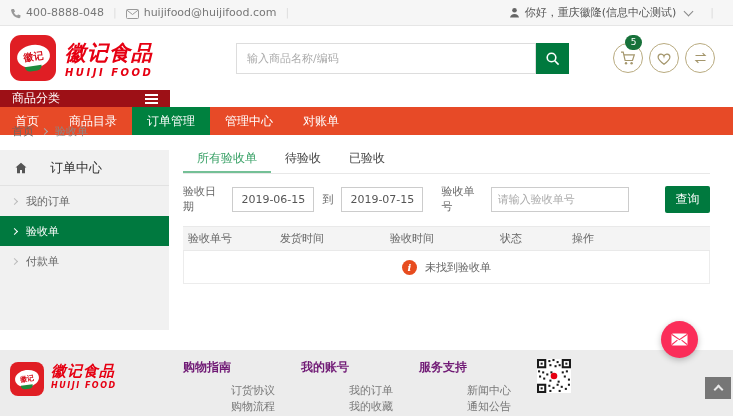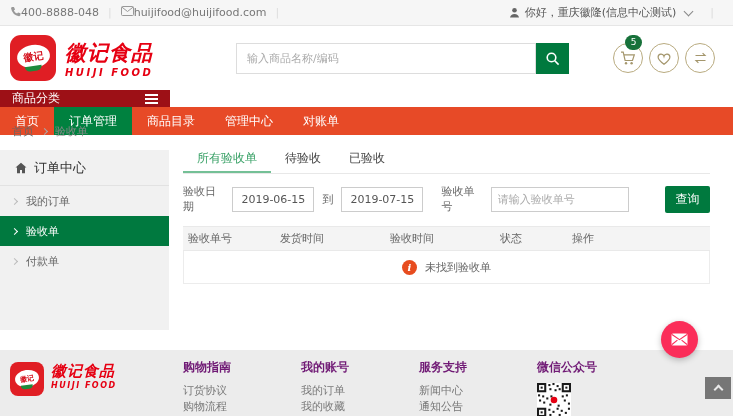--- a/index.html
+++ b/index.html
@@ -2,21 +2,21 @@
 <html><head>
 <meta charset="utf-8">
 <style>
   * { margin:0; padding:0; box-sizing:border-box; }
   body { font-family:"DejaVu Sans","Liberation Sans",sans-serif; background:#fff; }
   .page { position:relative; width:733px; height:416px; background:#fff; overflow:hidden; }
 
   
   .topbar { height:26px; background:#f6f6f6; border-bottom:1px solid #e6e6e6;
             display:flex; align-items:center; padding:0 10px; font-size:11px; color:#777; }
-  .topbar .grp { display:flex; align-items:flex-start; }
+  .topbar .grp { display:flex; align-items:flex-end; gap:5px; }
   .topbar .sep { color:#ddd; margin:0 9px; }
   .topbar .right { margin-left:auto; display:flex; align-items:center; gap:5px; color:#555; }
   .chev-down { width:7px; height:7px; border-left:1px solid #888; border-bottom:1px solid #888;
                transform:rotate(-45deg); margin:-3px 4px 0 4px; display:inline-block; }
 
   
   .header { height:64px; display:flex; align-items:center; padding:0 10px; background:#fff; }
   .logo { display:flex; align-items:center; gap:9px; width:212px; cursor:pointer; }
   .logo-icon { width:46px; height:46px; border-radius:11px; background:#e01e24; flex:0 0 auto;
                display:flex; flex-direction:column; align-items:center; justify-content:center; }
@@ -53,21 +53,21 @@
 
   
   .breadcrumb { height:26px; display:flex; align-items:center; padding:0 12px; font-size:11px; color:#888; gap:8px; }
   .breadcrumb a { color:#666; text-decoration:none; cursor:pointer; }
   .bc-sep { width:5px; height:5px; border-right:1px solid #aaa; border-top:1px solid #aaa;
             transform:rotate(45deg); display:inline-block; }
 
   
   .content { position:relative; height:206px; }
   .sidebar { position:absolute; left:0; top:6px; width:169px; height:180px; background:#f1f1f1; }
-  .sb-title { height:36px; display:flex; align-items:center; gap:7px; padding:0 15px;
+  .sb-title { height:36px; display:flex; align-items:center; gap:23px; padding:0 15px;
               font-size:13px; color:#333; border-bottom:1px solid #e2e2e2; }
   .sb-item { height:30px; display:flex; align-items:center; gap:9px; padding:0 12px;
              font-size:11px; color:#666; cursor:pointer; }
   .sb-chev { width:5px; height:5px; border-right:1px solid #bbb; border-top:1px solid #bbb;
              transform:rotate(45deg); flex:0 0 auto; }
   .sb-item.active { background:#00793f; color:#fff; }
   .sb-item.active .sb-chev { border-color:#fff; }
 
   .main { margin-left:183px; width:527px; }
   .tabs { display:flex; border-bottom:1px solid #e8e8e8; height:30px; }
@@ -111,21 +111,21 @@
             display:flex; padding:9px 0 0 10px; overflow:hidden; }
   .f-logo { width:173px; display:flex; align-items:flex-start; gap:7px; padding-top:3px; }
   .logo-icon.sm { width:34px; height:34px; border-radius:8px; }
   .logo-icon.sm .bowl { width:24px; height:17px; }
   .logo-icon.sm .bowl span { font-size:7px; }
   .logo-icon.sm .garnish { width:12px; height:4px; }
   .logo-word.sm .cn { font-size:15px; }
   .logo-word.sm .en { font-size:8px; letter-spacing:1.5px; }
   .f-col { width:118px; }
   .f-col h4 { font-size:12px; color:#701a75; font-weight:bold; margin-bottom:7px; }
-  .f-col a { display:block; font-size:11px; color:#777; line-height:16px; text-decoration:none; cursor:pointer; }
+  .f-col a { display:block; font-size:11px; color:#777; line-height:16px; text-decoration:none; cursor:pointer;margin-left:48px; }
 </style>
 </head>
 <body>
 
 <div class="page">
 
   <div class="topbar">
     <div class="grp">
       <svg width="11" height="11" viewBox="0 0 12 12">
           <path d="M2.4 1.2L4.3 1l1.2 2.7-1.3 1.1a7.4 7.4 0 0 0 3.5 3.5l1.1-1.3L11.5 8l-.2 1.9c-.1.8-.8 1.4-1.6 1.2A10.4 10.4 0 0 1 1.2 2.8c-.2-.8.4-1.5 1.2-1.6z" fill="#999"></path>
@@ -196,22 +196,22 @@
     </div>
   </div>
 
   <div class="nav">
     <div class="nav-cat">
       <span>商品分类</span>
       <span class="burger"></span>
     </div>
     <div class="nav-main">
       <a class="nav-item">首页</a>
+      <a class="nav-item">商品目录</a>
       <a class="nav-item active">订单管理</a>
-      <a class="nav-item">商品目录</a>
       <a class="nav-item">管理中心</a>
       <a class="nav-item">对账单</a>
     </div>
     <div class="nav-strip"></div>
   </div>
 
   <div class="breadcrumb">
     <a>首页</a>
     <span class="bc-sep"></span>
     <span>验收单</span>
@@ -303,21 +303,20 @@
       <h4>我的账号</h4>
       <a>我的订单</a>
       <a>我的收藏</a>
     </div>
     <div class="f-col">
       <h4>服务支持</h4>
       <a>新闻中心</a>
       <a>通知公告</a>
     </div>
     <div class="f-col">
-      <h4>微信公众号</h4>
       <svg width="34" height="34" viewBox="0 0 33 33">
         <rect width="33" height="33" fill="#fff"></rect>
         <g fill="#1a1a1a">
           <rect x="0" y="0" width="9" height="9"></rect>
             <rect x="24" y="0" width="9" height="9"></rect>
             <rect x="0" y="24" width="9" height="9"></rect>
           <rect x="11" y="1" width="2" height="2"></rect>
             <rect x="15" y="0" width="2" height="2"></rect>
             <rect x="19" y="2" width="2" height="2"></rect>
           <rect x="12" y="5" width="2" height="2"></rect>

